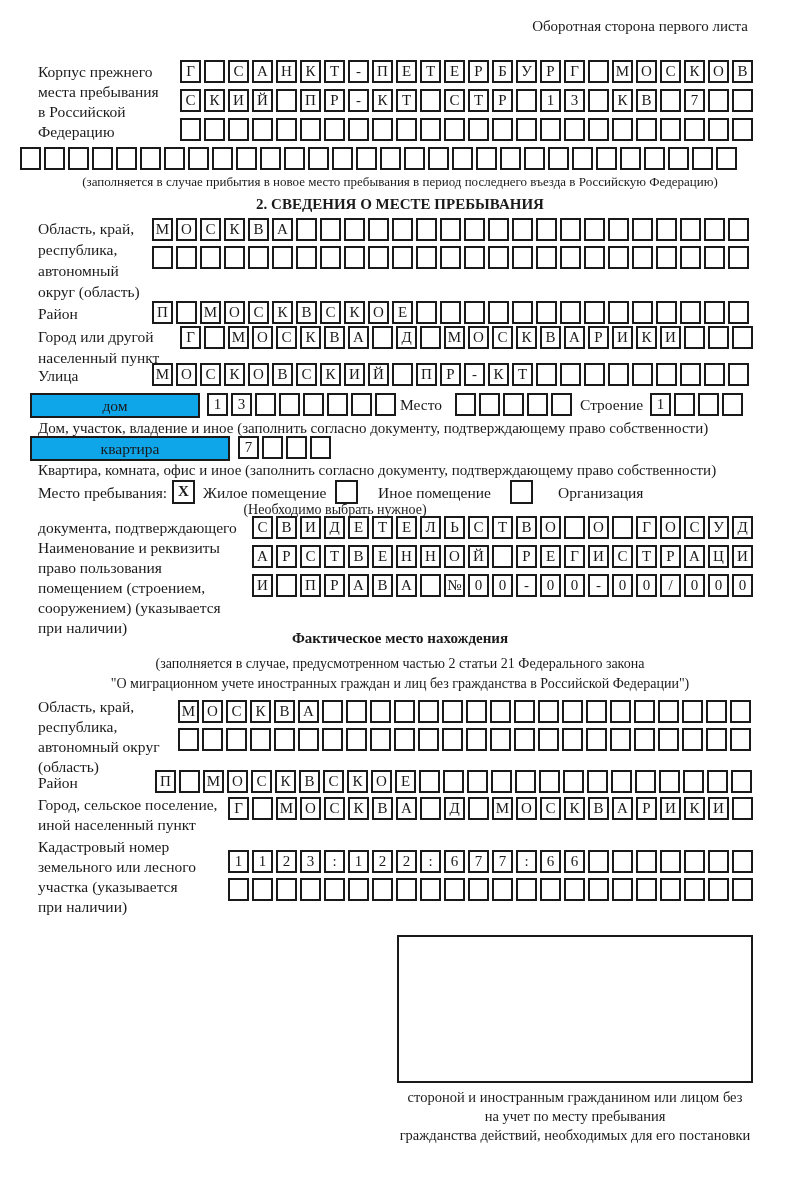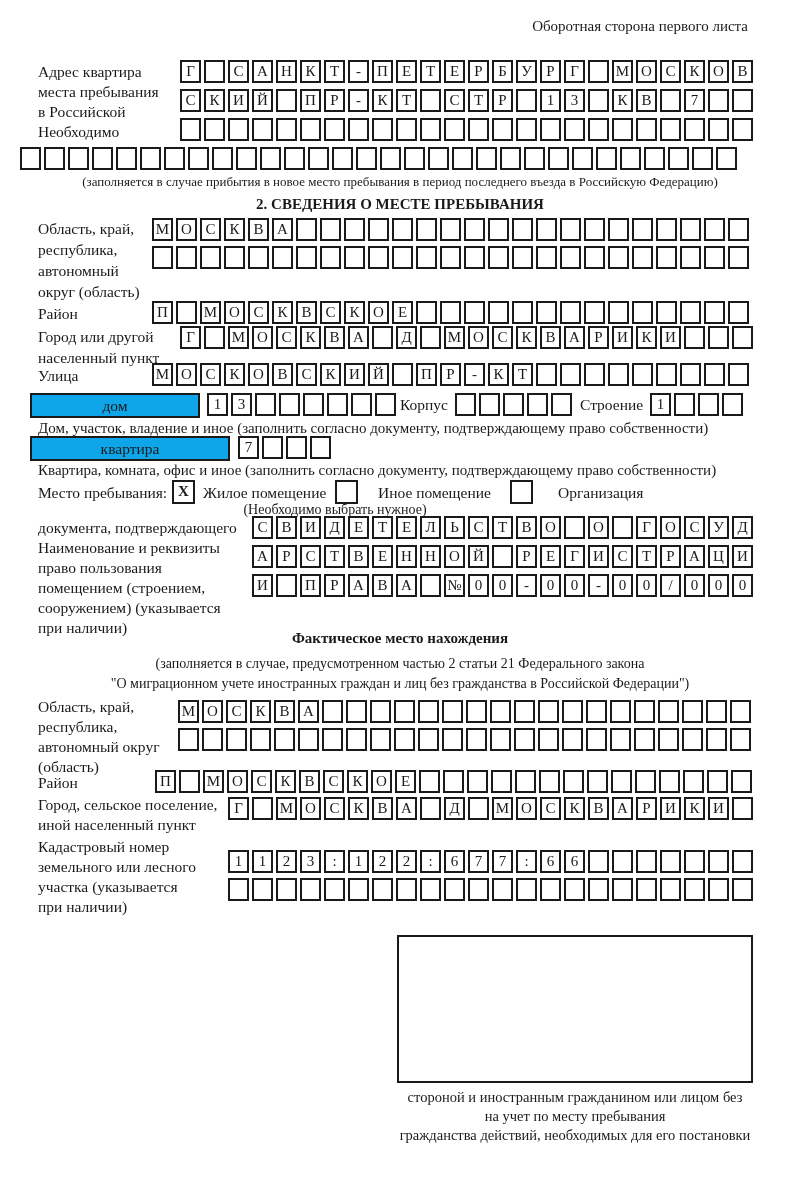--- a/index.html
+++ b/index.html
@@ -24,24 +24,24 @@
   .stampcap div{line-height:19px;}
 </style>
 </head>
 <body>
 
 <div class="page">
 
   <div class="note15" style="top:18px;right:52px;">Оборотная сторона первого листа</div>
 
   <div class="lbl lh20" style="left:38px;top:62px;">
-      <div>Адрес квартира</div>
+      <div>Корпус прежнего</div>
       <div>места пребывания</div>
       <div>в Российской</div>
-      <div>Необходимо</div>
+      <div>Федерацию</div>
     </div>
   <div class="cells" style="left:180px;top:60px;">
       <span class="cell">Г</span>
       <span class="cell"></span>
       <span class="cell">С</span>
       <span class="cell">А</span>
       <span class="cell">Н</span>
       <span class="cell">К</span>
       <span class="cell">Т</span>
       <span class="cell">-</span>
@@ -304,21 +304,21 @@
   <div class="cells" style="left:207px;top:393px;">
       <span class="cell">1</span>
       <span class="cell">3</span>
       <span class="cell"></span>
       <span class="cell"></span>
       <span class="cell"></span>
       <span class="cell"></span>
       <span class="cell"></span>
       <span class="cell"></span>
     </div>
-  <div class="lbl" style="left:400px;top:395px;">Корпус</div>
+  <div class="lbl" style="left:400px;top:395px;">Место</div>
   <div class="cells" style="left:455px;top:393px;">
       <span class="cell"></span>
       <span class="cell"></span>
       <span class="cell"></span>
       <span class="cell"></span>
       <span class="cell"></span>
     </div>
   <div class="lbl" style="left:580px;top:395px;">Строение</div>
   <div class="cells" style="left:650px;top:393px;">
       <span class="cell">1</span>

